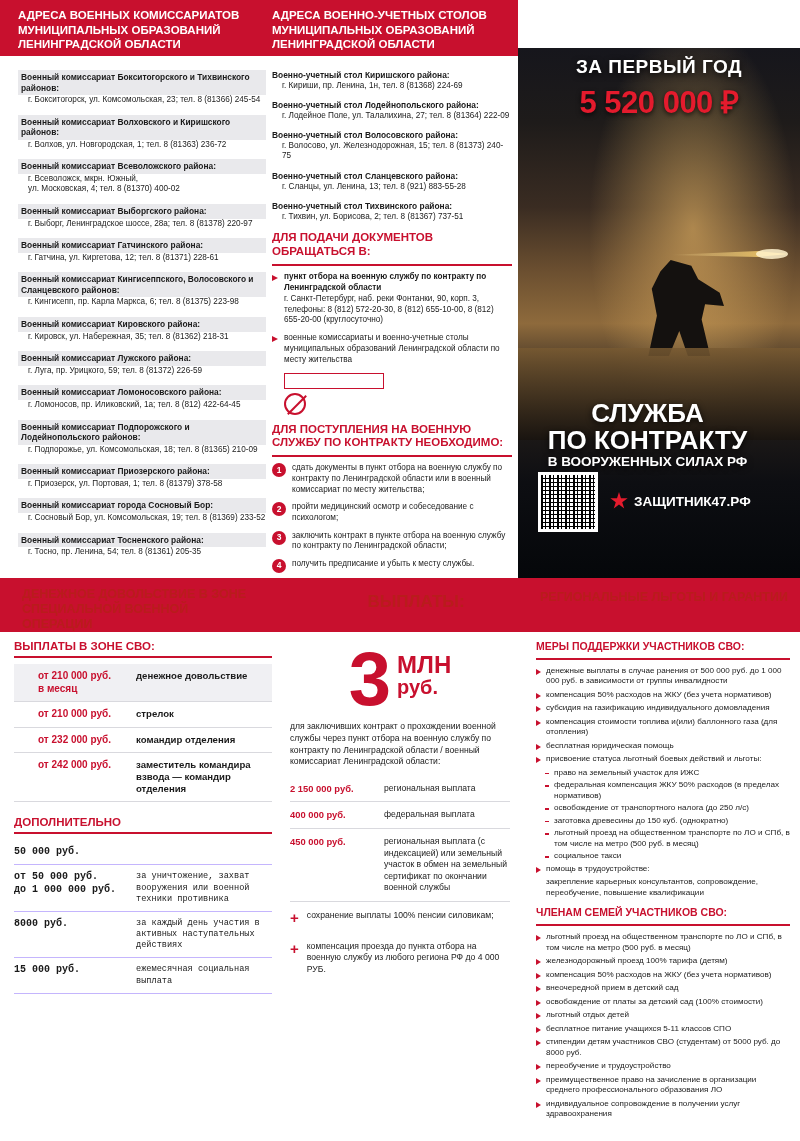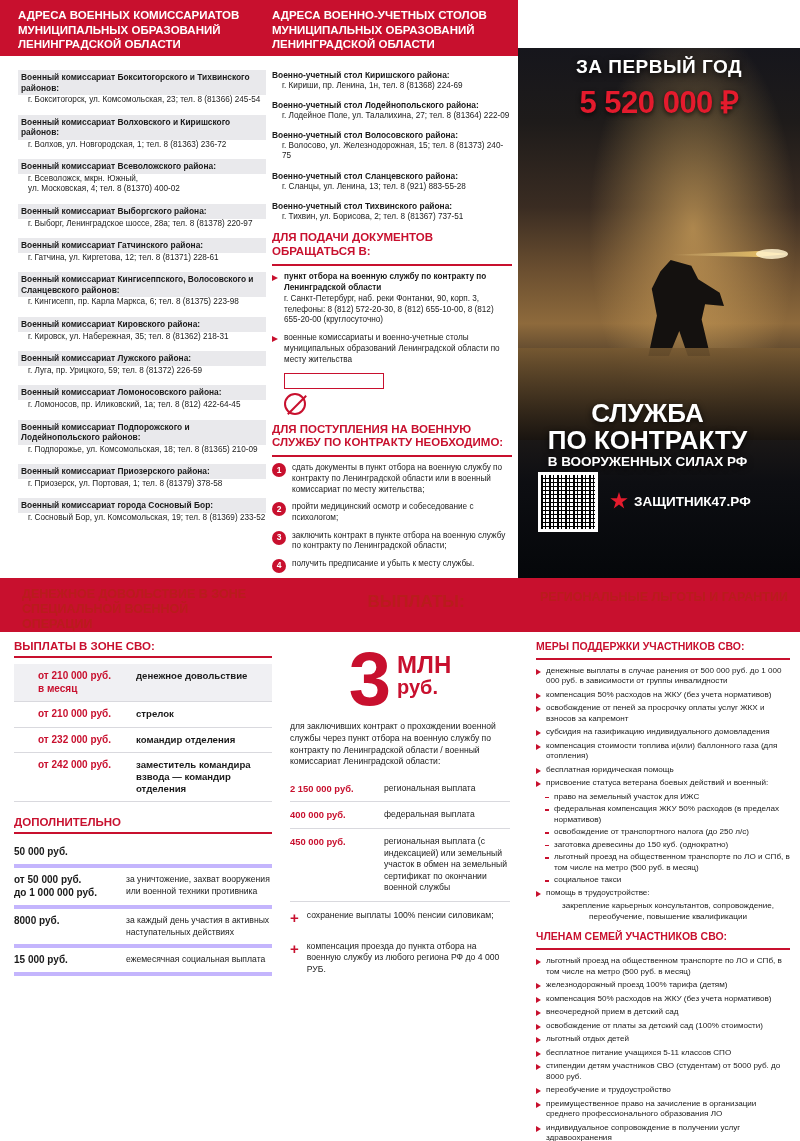--- a/index.html
+++ b/index.html
@@ -123,21 +123,21 @@
   .colR { position:absolute; left:536px; top:58px; width:254px; }
 
   .sub-red { color:#c8102e; font-weight:bold; font-size:11.5px; text-transform:uppercase; margin-bottom:4px; }
   .hr-red { height:2px; background:#c8102e; margin:3px 0 6px; }
 
   .payrow { display:flex; gap:10px; padding:6px 0; border-bottom:1px solid #d9d9de; }
   .payrow .amt { width:112px; color:#c8102e; font-weight:bold; font-size:10px; line-height:1.25;padding-left:24px; }
   .payrow .lbl { flex:1; font-weight:bold; font-size:9.6px; line-height:1.25; }
   .payrow.alt { background:#f0f0f3; }
 
-  .addrow { display:flex; padding:6px 0; border-bottom:4px solid #c4b5fd; }
+  .addrow { display:flex; gap:10px; padding:6px 0; border-bottom:1px solid #c4b5fd;font-family:Liberation Mono, monospace; }
   .addrow .amt { width:112px; font-weight:bold; font-size:10px; line-height:1.25; }
   .addrow .lbl { flex:1; font-size:8.6px; line-height:1.3; }
 
   .big3 { display:flex; align-items:flex-start; justify-content:center; margin:6px 0 10px; }
   .big3 .num { color:#c8102e; font-weight:bold; font-size:76px; line-height:.86; }
   .big3 .mln { margin-left:6px; margin-top:6px; color:#c8102e; font-weight:bold; font-size:24px; line-height:1.05; }
   .big3 .mln span { display:block; }
   .big3 .mln .rub { font-size:20px; }
 
   .c-note { font-size:8.6px; line-height:1.35; margin-bottom:8px; }
@@ -147,21 +147,21 @@
   .plusrow { display:flex; gap:8px; padding:8px 0; }
   .plus { color:#c8102e; font-weight:bold; font-size:15px; line-height:1; }
   .plusrow .lbl { flex:1; font-size:8.6px; line-height:1.35; }
 
   .r-head { color:#c8102e; font-weight:bold; font-size:10.5px; text-transform:uppercase; line-height:1.2; margin:4px 0 5px; }
   .r-li { position:relative; padding-left:10px; font-size:8.1px; line-height:1.3; margin-bottom:3px; }
   .r-li:before { content:""; position:absolute; left:0; top:3px; width:0; height:0;
      border-left:5px solid #c8102e; border-top:3px solid transparent; border-bottom:3px solid transparent; }
   .r-sub { position:relative; padding-left:18px; font-size:8.1px; line-height:1.3; margin-bottom:2px; }
   .r-sub:before { content:""; position:absolute; left:9px; top:5px; width:4px; height:1.5px; background:#c8102e; }
-  .plain { font-size:8.1px; line-height:1.3; padding-left:10px; margin-bottom:3px;text-align:center; }
+  .plain { font-size:8.1px; line-height:1.3; padding-left:10px; margin-bottom:3px; }
 </style>
 </head>
 <body>
 
 <div class="page">
 
   <div class="top">
 
     <div class="hdr-bar"></div>
     <div class="hdr-col a">АДРЕСА ВОЕННЫХ КОМИССАРИАТОВ МУНИЦИПАЛЬНЫХ ОБРАЗОВАНИЙ ЛЕНИНГРАДСКОЙ ОБЛАСТИ</div>
@@ -219,20 +219,24 @@
         <div class="t">Военный комиссариат Подпорожского и Лодейнопольского районов:</div>
         <div class="d">г. Подпорожье, ул. Комсомольская, 18; тел. 8 (81365) 210-09</div>
       </div>
       <div class="item shade">
         <div class="t">Военный комиссариат Приозерского района:</div>
         <div class="d">г. Приозерск, ул. Портовая, 1; тел. 8 (81379) 378-58</div>
       </div>
       <div class="item shade">
         <div class="t">Военный комиссариат города Сосновый Бор:</div>
         <div class="d">г. Сосновый Бор, ул. Комсомольская, 19; тел. 8 (81369) 233-52</div>
+      </div>
+      <div class="item shade">
+        <div class="t">Военный комиссариат Тосненского района:</div>
+        <div class="d">г. Тосно, пр. Ленина, 54; тел. 8 (81361) 205-35</div>
       </div>
     </div>
 
     <div class="colB">
       <div class="item">
         <div class="t">Военно-учетный стол Киришского района:</div>
         <div class="d">г. Кириши, пр. Ленина, 1н, тел. 8 (81368) 224-69</div>
       </div>
       <div class="item">
         <div class="t">Военно-учетный стол Лодейнопольского района:</div>
@@ -402,25 +406,24 @@
         <span class="lbl">компенсация проезда до пункта отбора на военную службу из любого региона РФ до 4 000 РУБ.</span>
       </div>
     </div>
 
     <div class="colR">
       <div class="r-head">МЕРЫ ПОДДЕРЖКИ УЧАСТНИКОВ СВО:</div>
       <div class="hr-red"></div>
 
       <div class="r-li">денежные выплаты в случае ранения от 500 000 руб. до 1 000 000 руб. в зависимости от группы инвалидности</div>
       <div class="r-li">компенсация 50% расходов на ЖКУ (без учета нормативов)</div>
-      <div class="r-li">освобождение от пеней за просрочку оплаты услуг ЖКХ и взносов за капремонт</div>
       <div class="r-li">субсидия на газификацию индивидуального домовладения</div>
       <div class="r-li">компенсация стоимости топлива и(или) баллонного газа (для отопления)</div>
       <div class="r-li">бесплатная юридическая помощь</div>
-      <div class="r-li">присвоение статуса ветерана боевых действий и военный:</div>
+      <div class="r-li">присвоение статуса льготный боевых действий и льготы:</div>
 
       <div class="r-sub">право на земельный участок для ИЖС</div>
       <div class="r-sub">федеральная компенсация ЖКУ 50% расходов (в пределах нормативов)</div>
       <div class="r-sub">освобождение от транспортного налога (до 250 л/с)</div>
       <div class="r-sub">заготовка древесины до 150 куб. (однократно)</div>
       <div class="r-sub">льготный проезд на общественном транспорте по ЛО и СПб, в том числе на метро (500 руб. в месяц)</div>
       <div class="r-sub">социальное такси</div>
 
       <div class="r-li">помощь в трудоустройстве:</div>
       <div class="plain">закрепление карьерных консультантов, сопровождение, переобучение, повышение квалификации</div>

